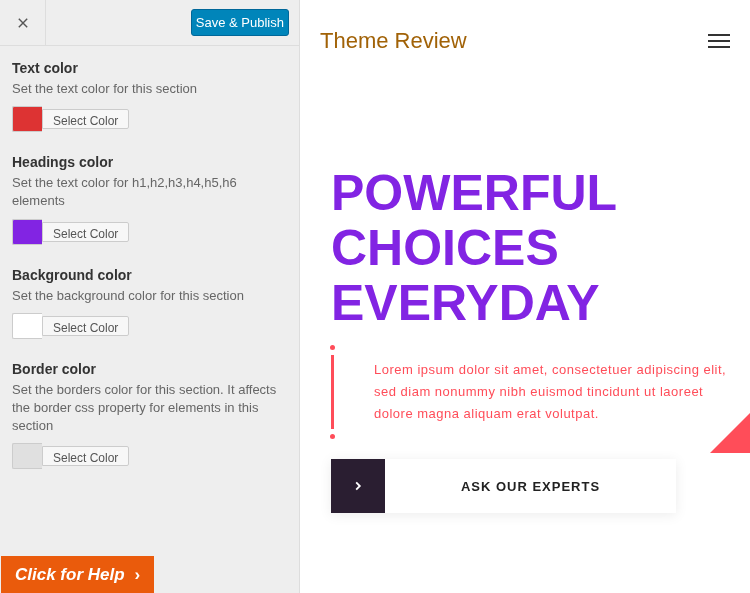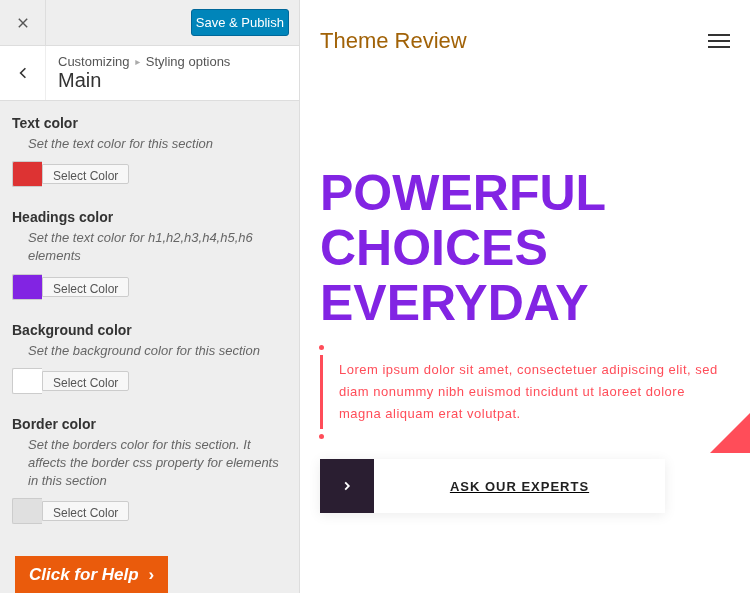--- a/index.html
+++ b/index.html
@@ -87,41 +87,41 @@
   flex: 1;
   overflow-y: auto;
   padding: 14px 12px 120px 12px;
   position: relative;
 }
 .scroll-area::-webkit-scrollbar { width: 17px; }
 .scroll-area::-webkit-scrollbar-track { background: #f0f0f0; }
 .scroll-area::-webkit-scrollbar-thumb { background: #c1c1c1; }
 .section { margin-bottom: 22px; }
 .section-title { font-size: 14px; font-weight: 700; color: #333; margin-bottom: 4px; }
-.section-desc { font-size: 13px; font-style: italic; color: #666; line-height: 1.4; margin-bottom: 8px; margin-left: 16px; }
+.section-desc { font-size: 13px; color: #666; line-height: 1.4; margin-bottom: 8px; }
 .color-row { display: flex; align-items: center; gap: 0; }
 .swatch {
   width: 30px; height: 26px;
   border: 1px solid #ccc;
   border-right: none;
   border-radius: 2px 0 0 2px;
 }
 .select-color-btn {
   background: #f7f7f7;
   border: 1px solid #ccc;
   color: #555;
   font-size: 12px;
   padding: 4px 10px;
   height: 20px;
   cursor: pointer;
   border-radius: 0 2px 2px 0;
 }
 .help-btn {
   position: absolute;
-  left: 15px;
+  left: 1px;
   bottom: -1px;
   background: #ea5b0c;
   color: #fff;
   font-size: 17px;
   font-weight: 700;
   padding: 9px 14px;
   display: flex;
   align-items: center;
   gap: 10px;
   cursor: pointer;
@@ -154,33 +154,34 @@
 }
 .hamburger span {
   display: block;
   width: 22px;
   height: 2px;
   background: #333;
 }
 .hero {
   padding: 100px 20px 20px 20px;
   position: relative;
+  margin-left: 11px;
 }
 .hero-title {
   font-size: 50px;
   font-weight: 800;
   letter-spacing: 0px;
   line-height: 1.1;
   color: #8224e3;
   text-transform: uppercase;
 }
 .lorem-wrap {
   margin-top: 24px;
   border-left: 3px solid #ff4d59;
-  padding: 4px 0 4px 16px;
+  padding: 4px 0 4px 40px;
   position: relative;
 }
 .dot {
   position: absolute;
   left: -4px;
   width: 5px; height: 5px;
   border-radius: 50%;
   background: #ff4d59;
 }
 .dot.top { top: -10px; }
@@ -189,21 +190,20 @@
   color: #ff4d59;
   font-size: 13px;
   line-height: 1.7;
   letter-spacing: 0.5px;
 }
 .cta {
   margin-top: 30px;
   display: flex;
   width: 345px;
   box-shadow: 0 2px 12px rgba(0,0,0,0.08);
-  text-decoration: underline;
 }
 .cta-arrow {
   width: 54px;
   height: 54px;
   background: #2a1e31;
   color: #fff;
   display: flex;
   align-items: center;
   justify-content: center;
 }
@@ -237,35 +237,20 @@
 
     <div class="topbar">
       <div class="close-btn">
         <svg viewBox="0 0 20 20">
             <path d="M4 4 L16 16 M16 4 L4 16" stroke="#555" stroke-width="2" fill="none"></path>
           </svg>
       </div>
       <button class="save-btn">Save &amp; Publish</button>
     </div>
 
-    <div class="breadcrumb-row">
-      <div class="back-btn">
-        <svg viewBox="0 0 20 20">
-            <path d="M13 4 L7 10 L13 16" stroke="#333" stroke-width="2" fill="none"></path>
-          </svg>
-      </div>
-      <div class="breadcrumb-text">
-        <div class="crumb-line">
-          <span>Customizing</span>
-          <span class="crumb-caret">▸</span>
-          <span>Styling options</span>
-        </div>
-        <div class="crumb-main">Main</div>
-      </div>
-    </div>
 
     <div class="scroll-area">
 
       <div class="section">
         <div class="section-title">Text color</div>
         <div class="section-desc">Set the text color for this section</div>
         <div class="color-row">
           <div class="swatch" style="background:#dd3333"></div>
           <button class="select-color-btn">Select Color</button>
         </div>

